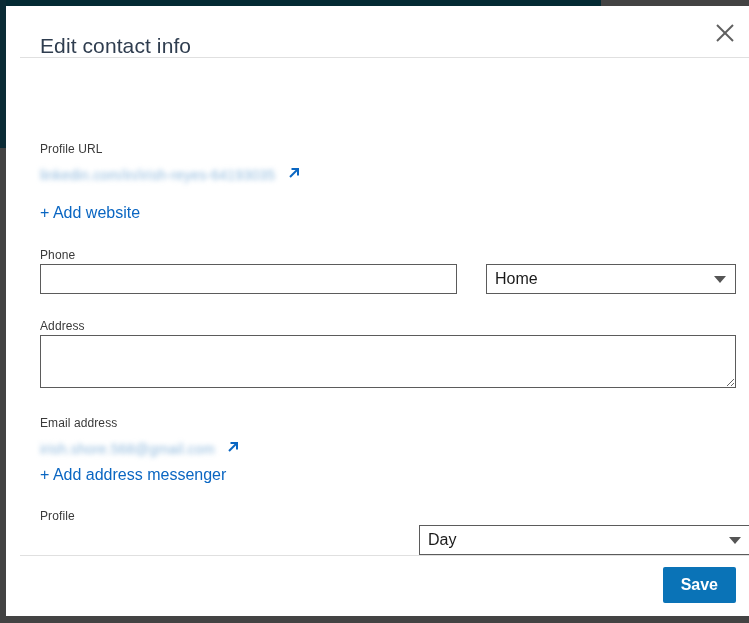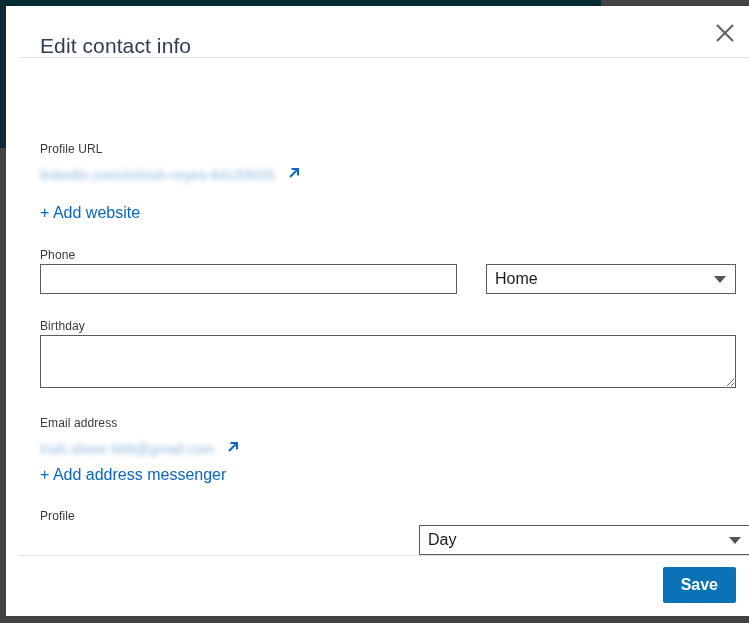--- a/index.html
+++ b/index.html
@@ -268,21 +268,21 @@
 
       <div id="phone-label" class="field-label">Phone</div>
 
       <input id="phone-input" class="text-input" type="text" placeholder="" style="">
 
       <div id="phone-type-select" class="select-wrap">
         <div class="select-box">Home</div>
         <span class="caret"></span>
       </div>
 
-      <div id="address-label" class="field-label">Birthday</div>
+      <div id="address-label" class="field-label">Address</div>
 
       <textarea id="address-textarea" class="text-area" placeholder="" style=""></textarea>
 
       <div id="email-label" class="field-label">Email address</div>
 
       <div id="email-value">
         <a class="redacted">irish.shore.568@gmail.com</a>
         <span class="ext-arrow">
           <svg width="16" height="16" viewBox="0 0 16 16" aria-hidden="true">
             <path d="M4 12 L12 4" stroke="#0a66c2" stroke-width="2" fill="none"></path>

